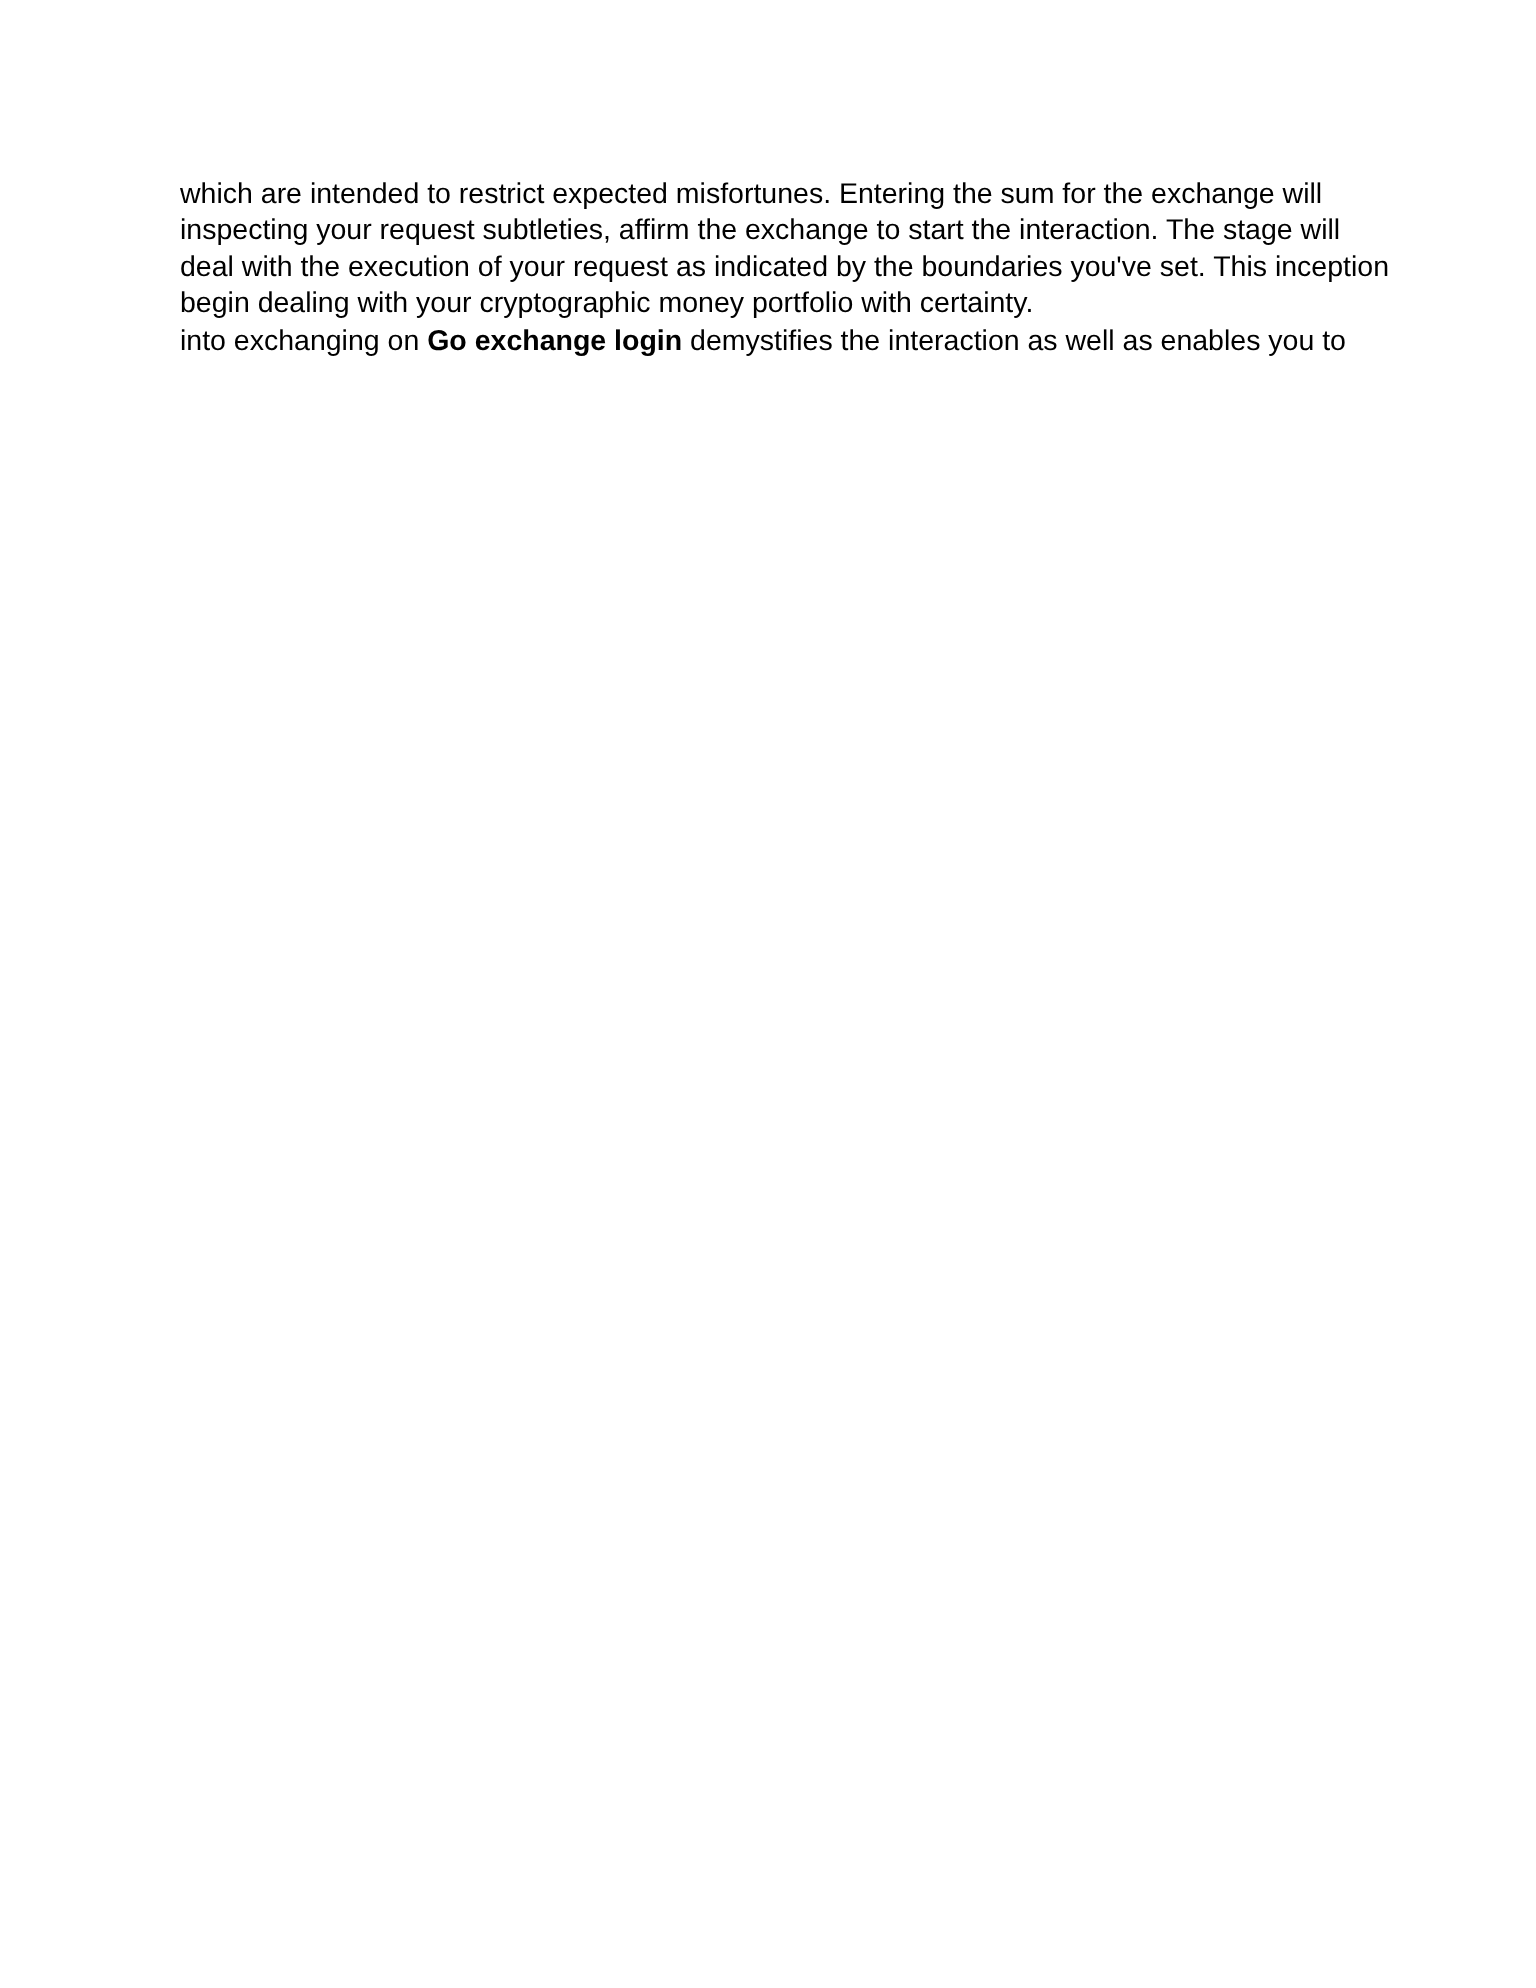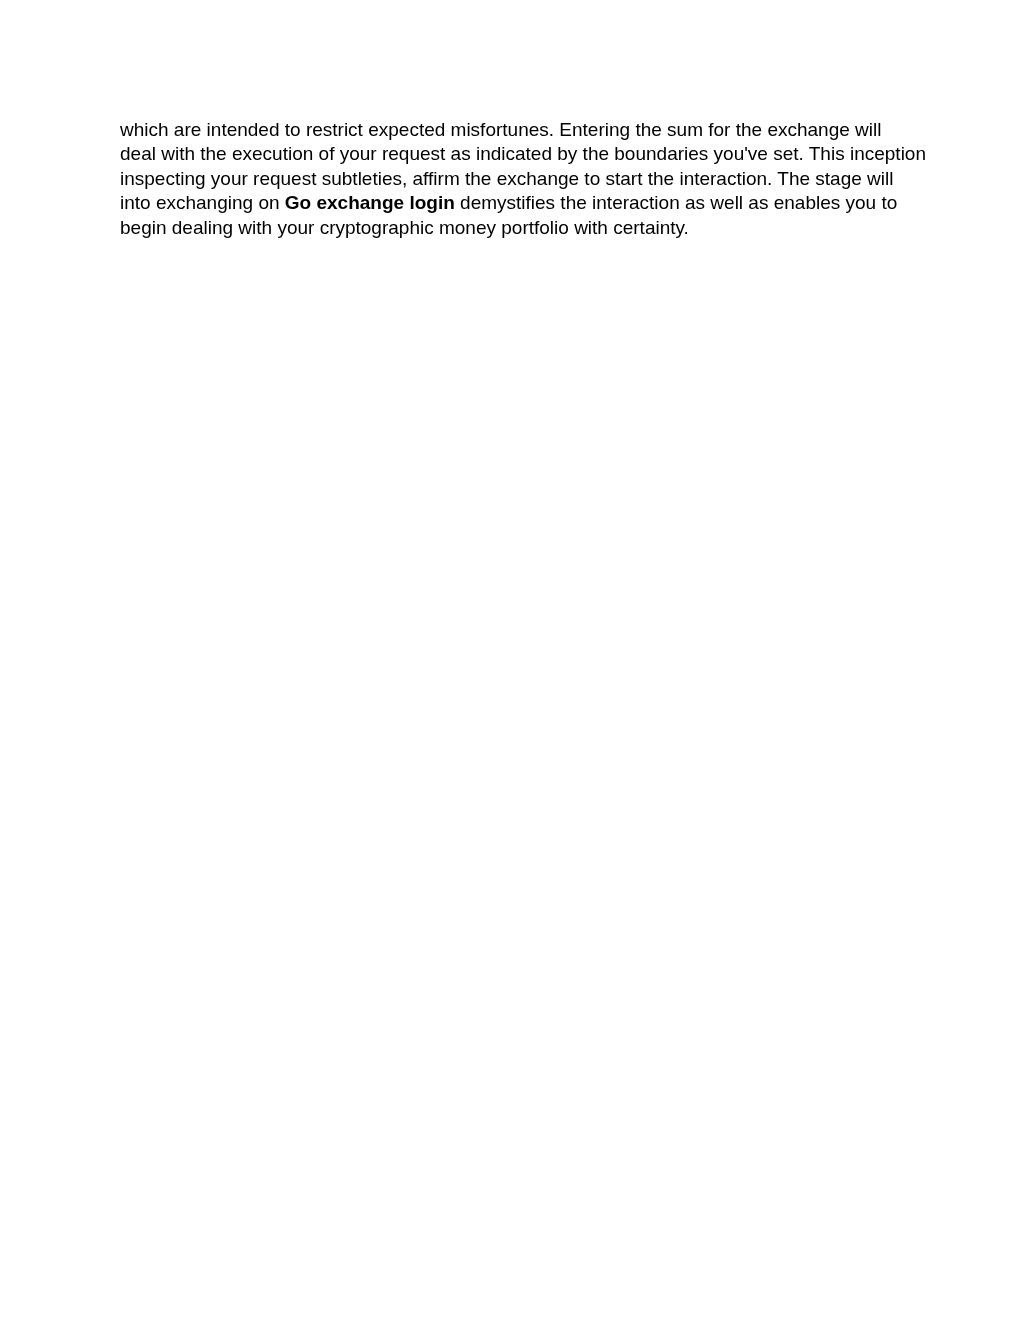--- a/index.html
+++ b/index.html
@@ -32,18 +32,18 @@
   .run-bold {
     font-weight: 700;
   }
 </style>
 </head>
 <body>
 
 <div class="page">
   <div class="doc-paragraph" style="color: rgb(0, 0, 0);">
       <div class="text-line"><span>which are intended to restrict expected misfortunes. Entering the sum for the exchange will</span></div>
+      <div class="text-line"><span>inspecting your request subtleties, affirm the exchange to start the interaction. The stage will</span></div>
       <div class="text-line"><span>deal with the execution of your request as indicated by the boundaries you've set. This inception</span></div>
-      <div class="text-line"><span>inspecting your request subtleties, affirm the exchange to start the interaction. The stage will</span></div>
+      <div class="text-line"><span>begin dealing with your cryptographic money portfolio with certainty.</span></div>
       <div class="text-line"><span>into exchanging on </span><span class="run-bold">Go exchange login</span><span> demystifies the interaction as well as enables you to</span></div>
-      <div class="text-line"><span>begin dealing with your cryptographic money portfolio with certainty.</span></div>
     </div>
 </div>
 
 </body></html>

